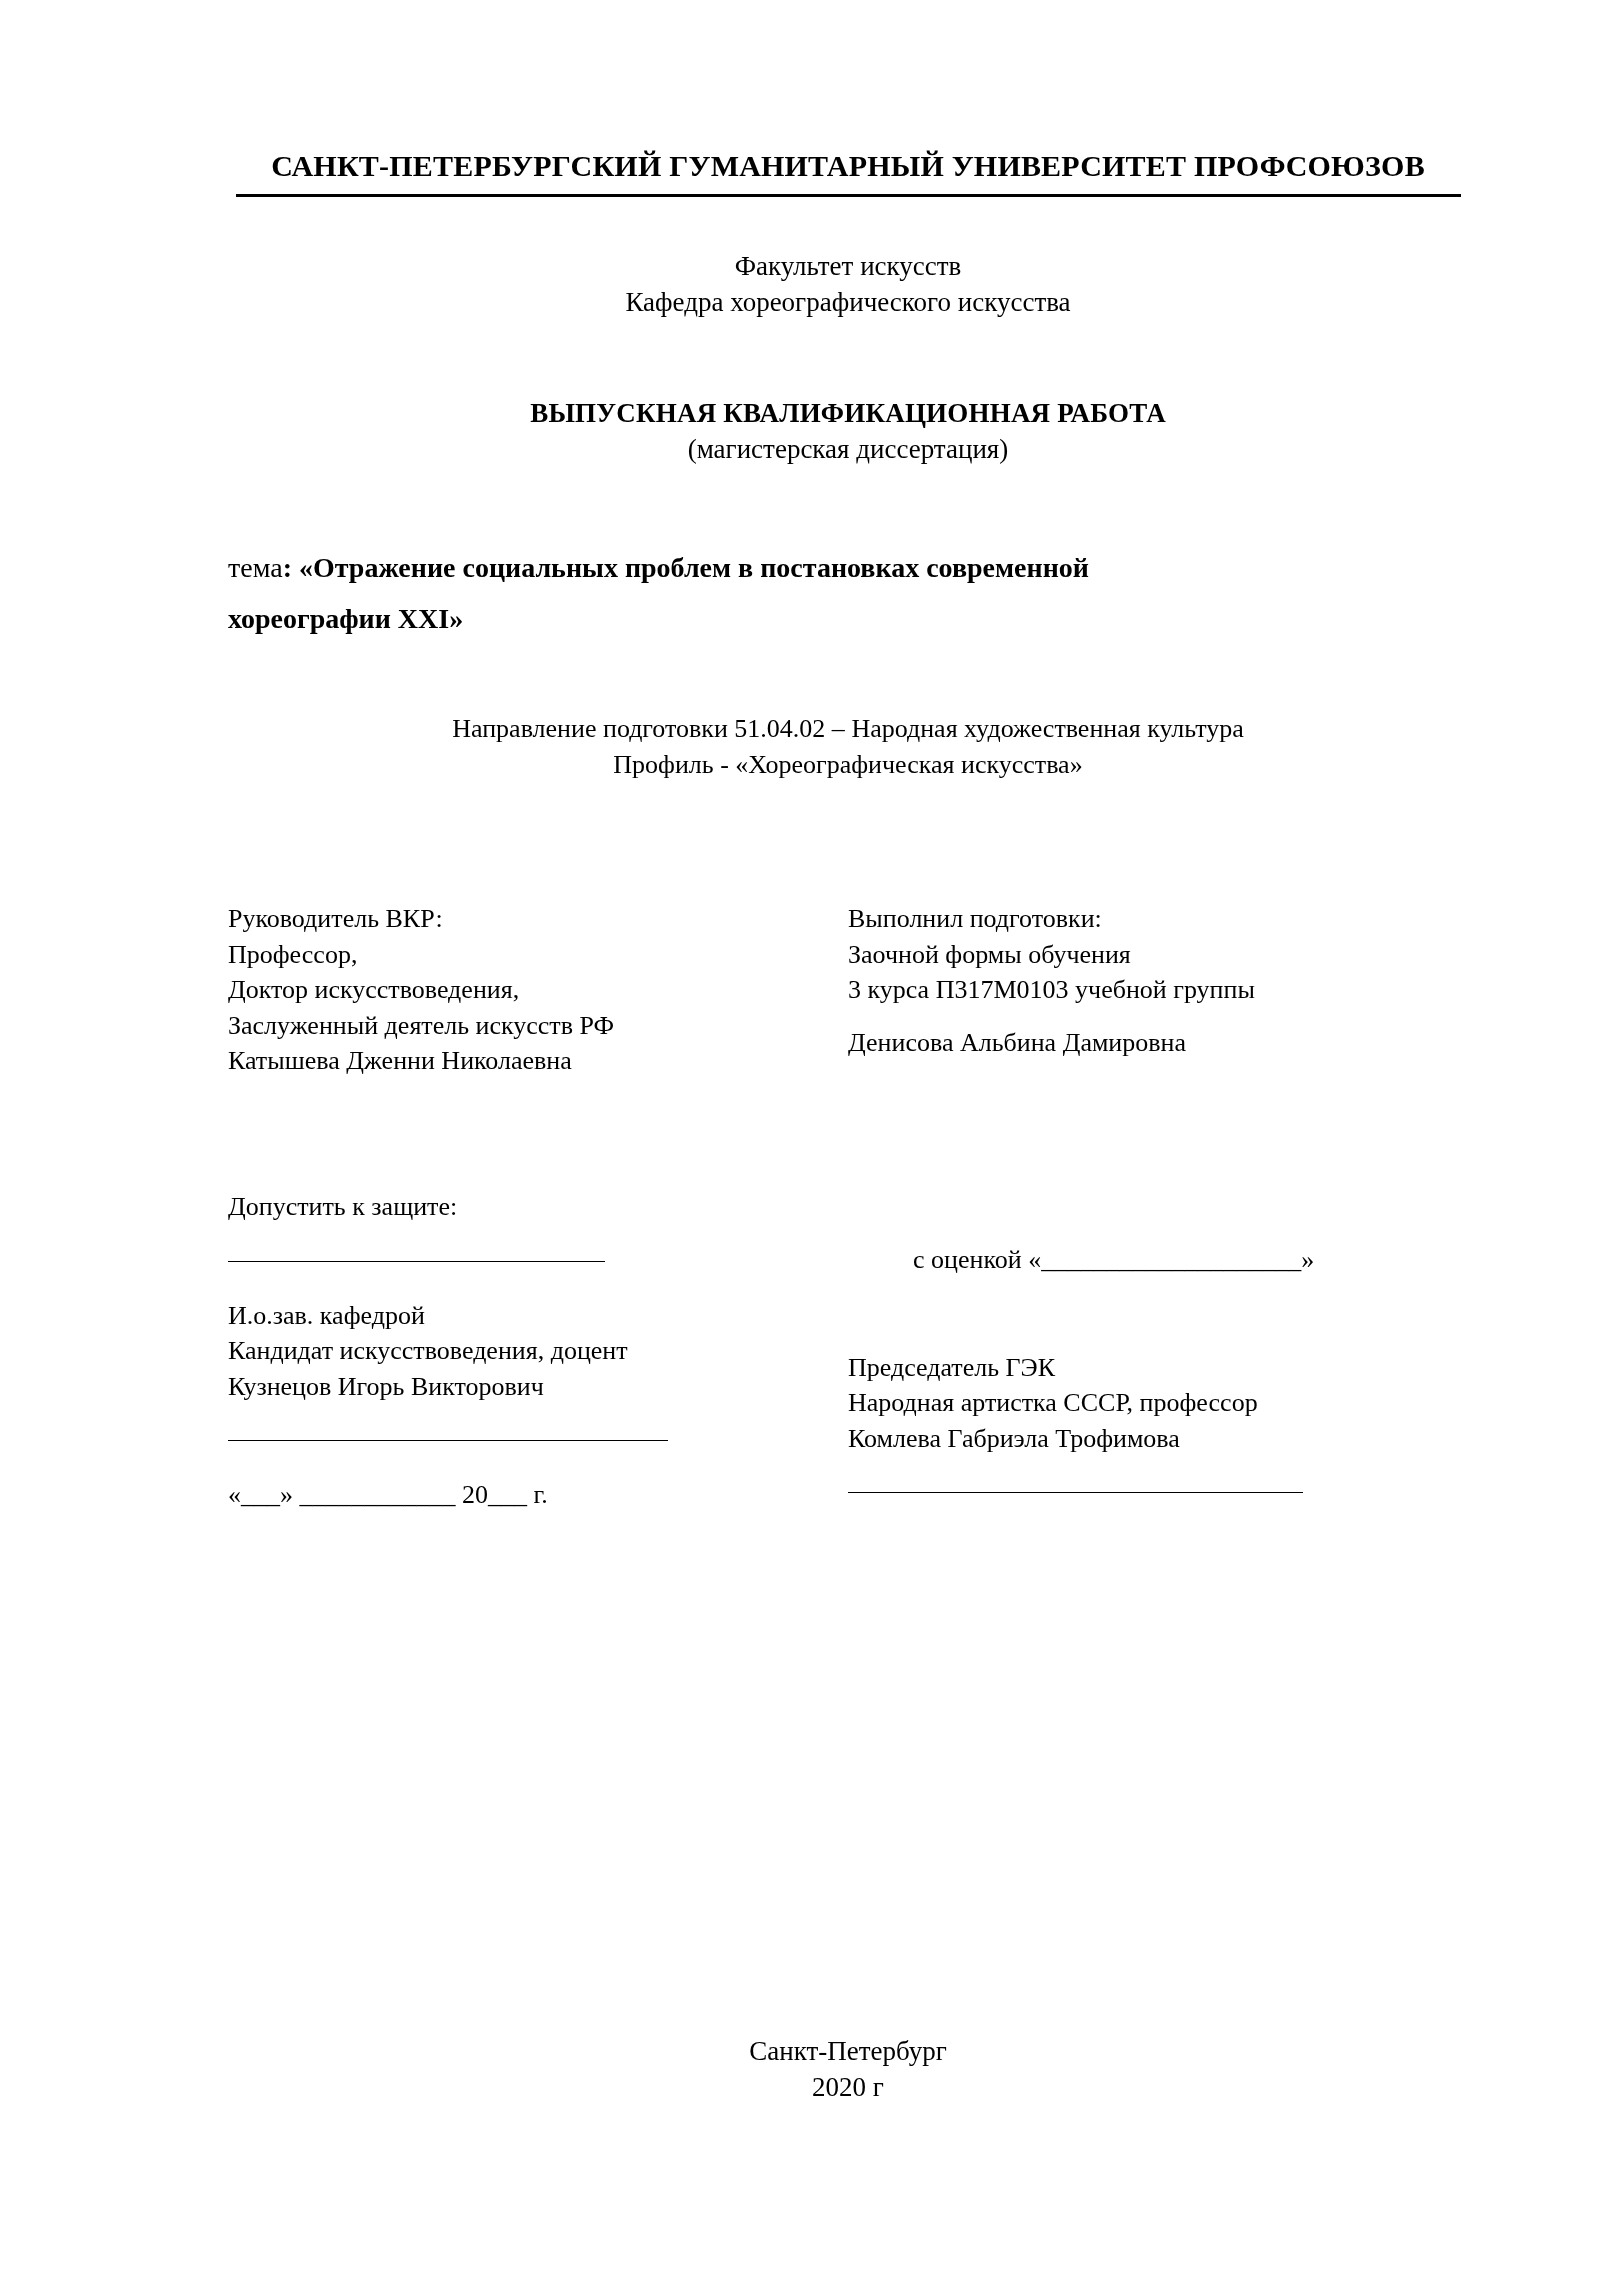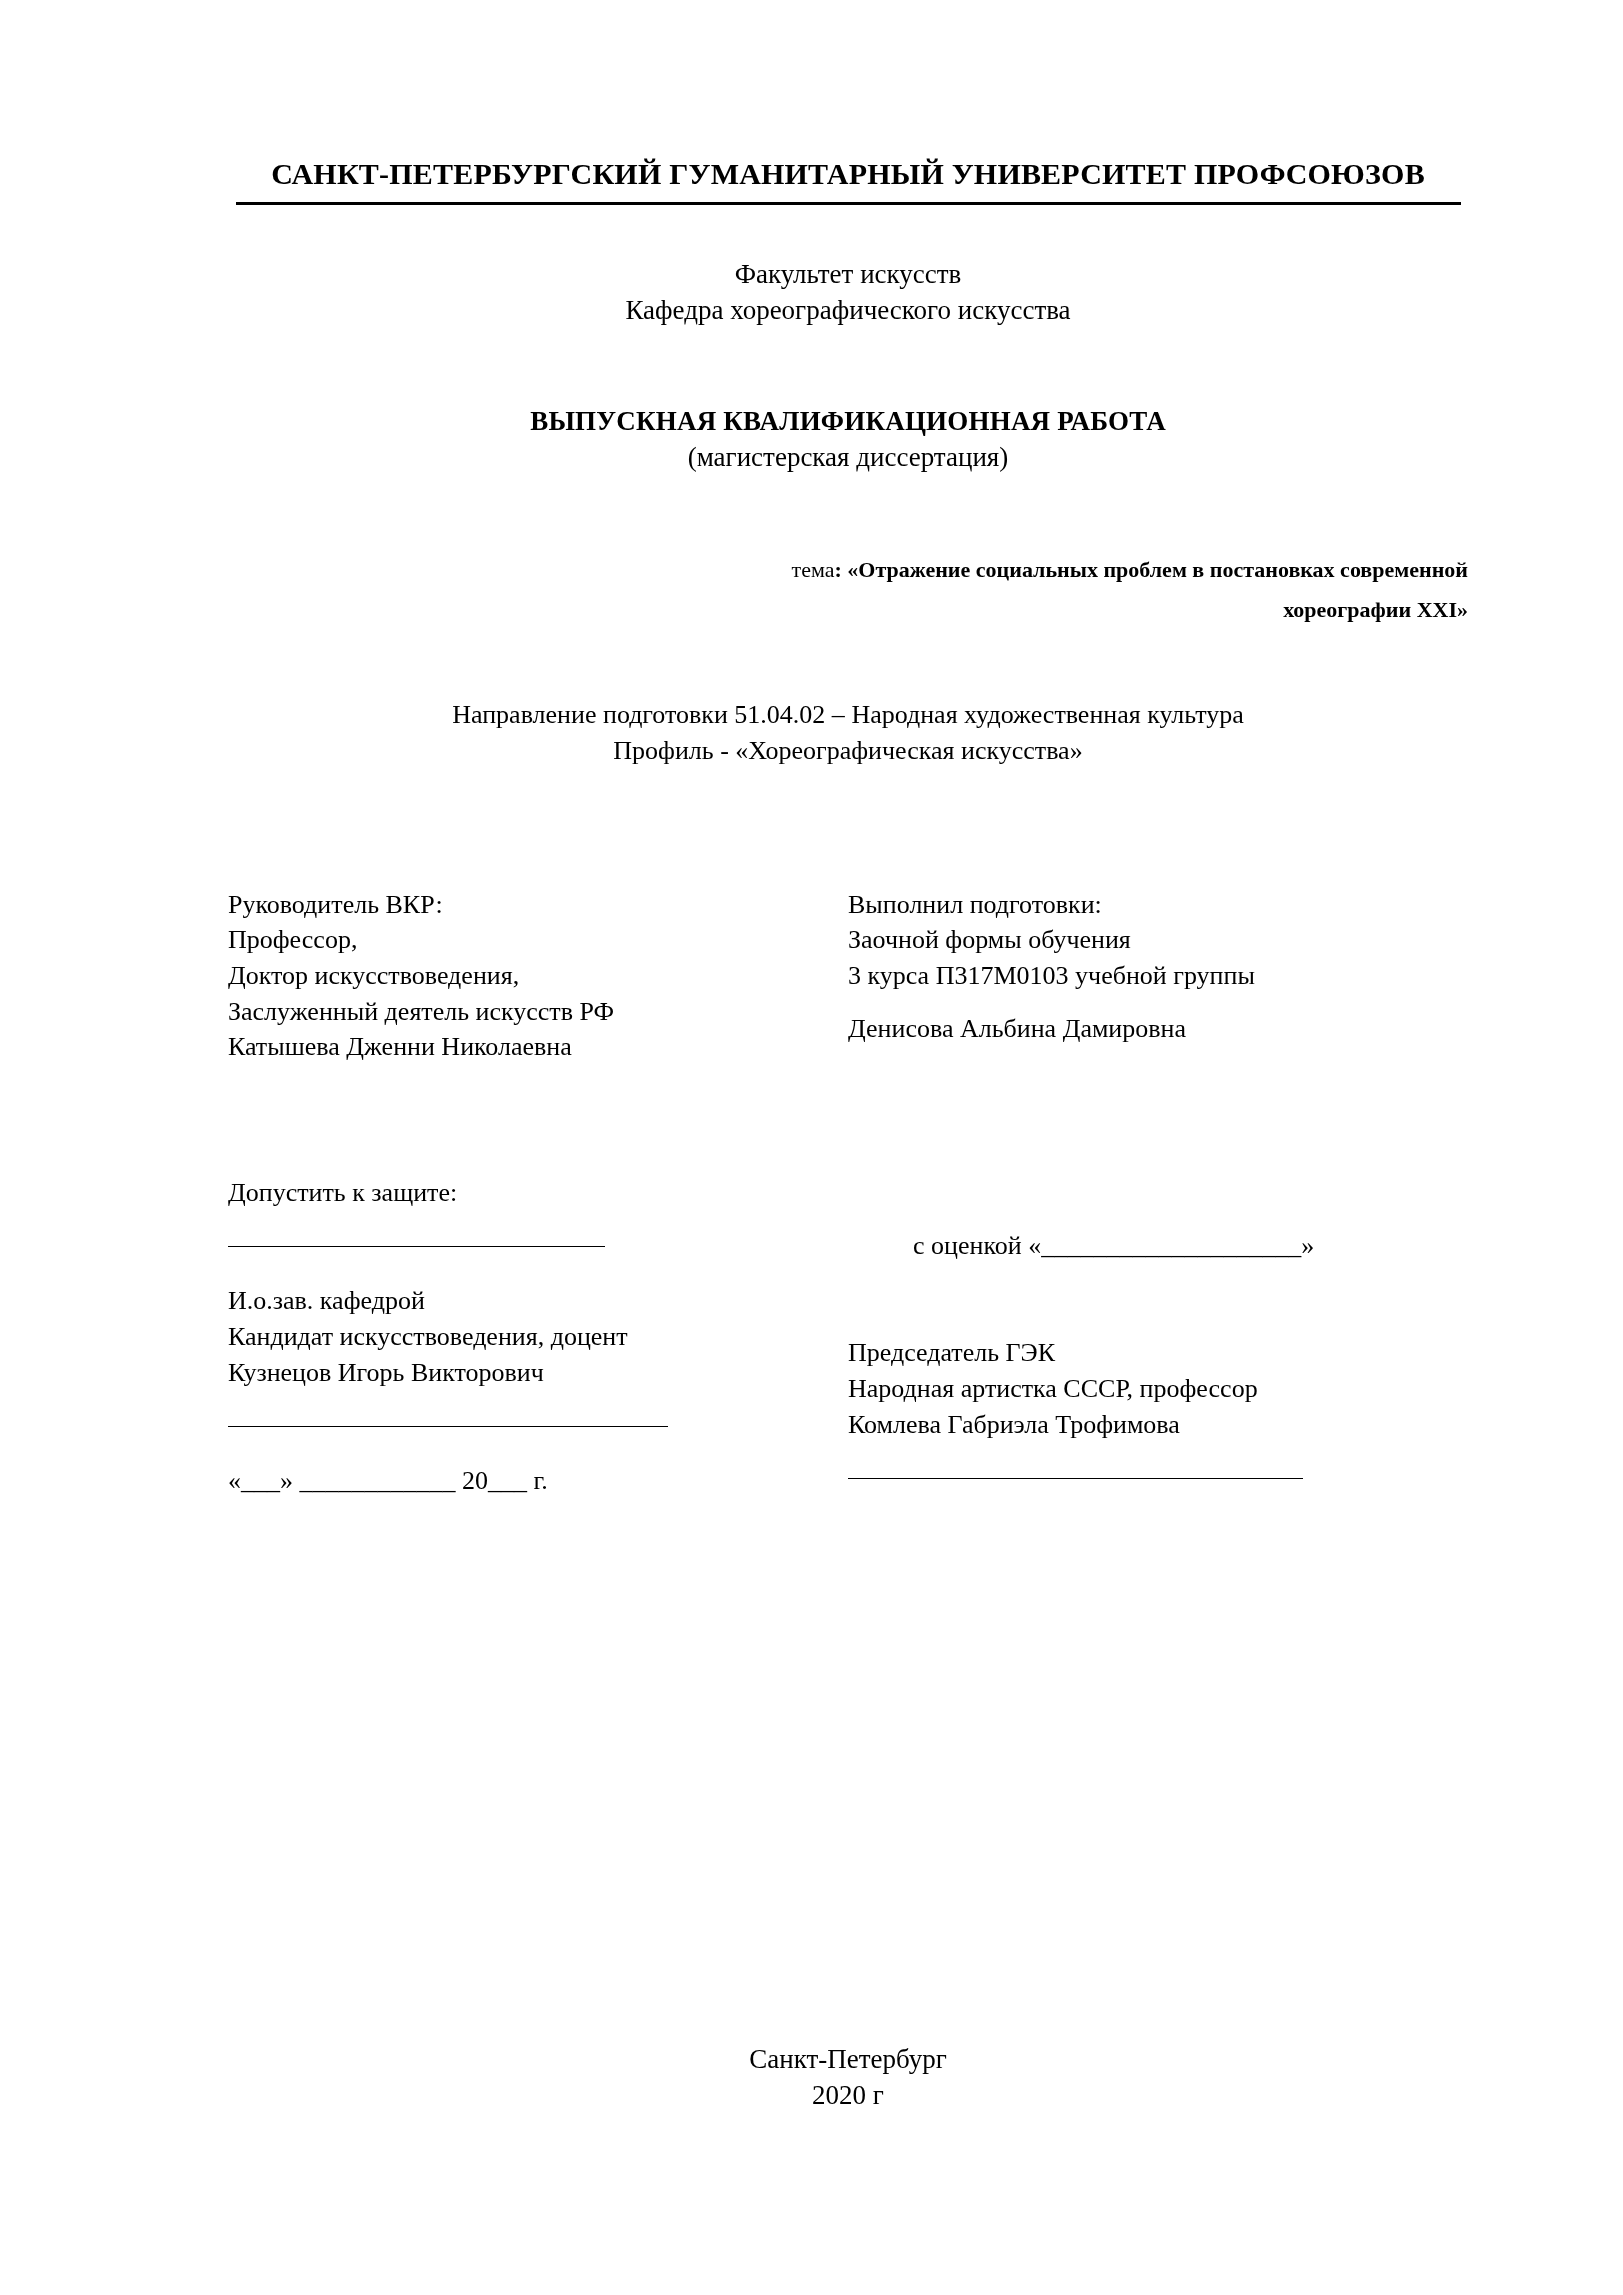--- a/index.html
+++ b/index.html
@@ -20,21 +20,21 @@
     left: 0;
     top: 0;
     width: 1623px;
     height: 2295px;
     padding: 0;
     box-sizing: border-box;
   }
   .content {
     position: absolute;
     left: 228px;
-    top: 157px;
+    top: 149px;
     width: 1240px;
   }
 
   
   .univ-header {
     text-align: center;
     font-weight: bold;
     font-size: 30px;
     letter-spacing: 0.2px;
     padding-bottom: 11px;
@@ -58,23 +58,23 @@
   }
   .worktype-main {
     font-weight: bold;
     letter-spacing: 0.2px;
   }
   .worktype-sub {
     font-weight: normal;
   }
 
   .theme-block {
-    text-align: right;
+    text-align: left;
     margin-top: 74px;
-    font-size: 22px;
+    font-size: 28px;
     line-height: 1.85;
   }
   .theme-label {
     font-weight: normal;
   }
   .theme-text {
     font-weight: bold;
   }
 
   .direction-block {

